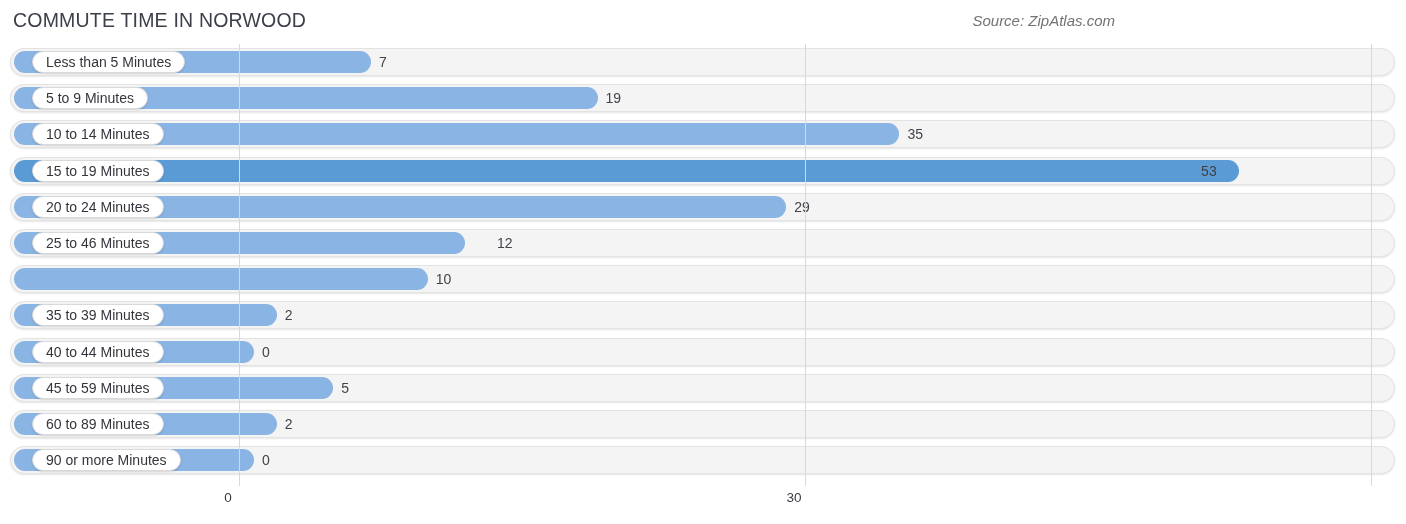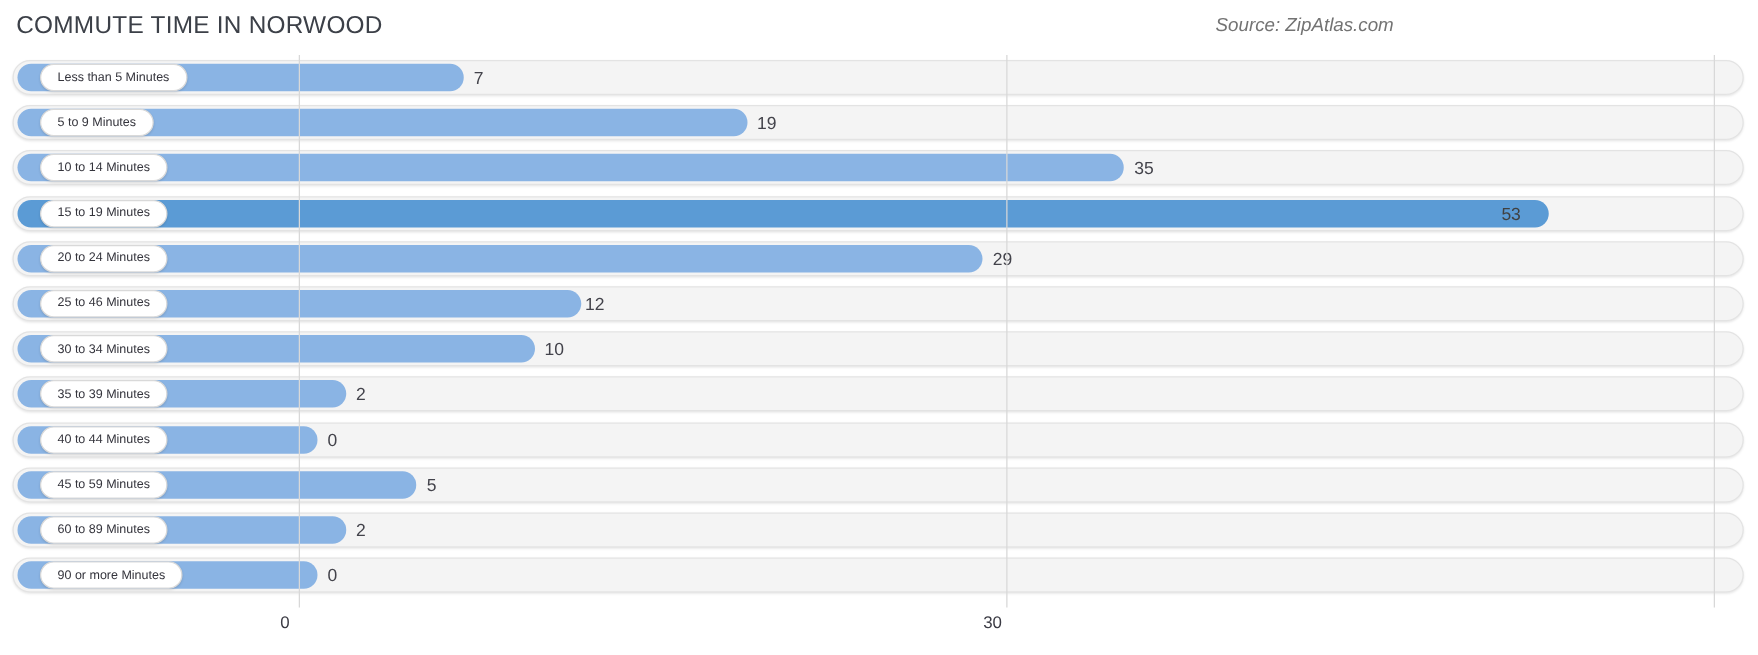--- a/index.html
+++ b/index.html
@@ -131,21 +131,21 @@
     position: absolute;
     left: 32px;
     top: 7px;
     height: 22px;
     display: flex;
     align-items: center;
     padding: 0 13px;
     background: #ffffff;
     border: 1px solid #d9d9d9;
     border-radius: 12px;
-    font-size: 10px;
+    font-size: 14px;
     color: #34343c;
     white-space: nowrap;
     box-shadow: 0 1px 2px rgba(0,0,0,0.13);
     z-index: 5;
   }
 
   
   .axis {
     position: absolute;
     left: 0;
@@ -200,28 +200,27 @@
         </div>
         <div class="row">
           <div class="track"></div>
           <div class="bar" style="width: 772.23px;"></div>
           <div class="bar-value" style="left: 794.23px;">29</div>
           <div class="label-pill">20 to 24 Minutes</div>
         </div>
         <div class="row">
           <div class="track"></div>
           <div class="bar" style="width: 451.44px;"></div>
-          <div class="bar-value" style="left: 468px;">12</div>
+          <div class="bar-value" style="left: 497px;">12</div>
           <div class="label-pill">25 to 46 Minutes</div>
         </div>
         <div class="row">
           <div class="track"></div>
           <div class="bar" style="width: 413.7px;"></div>
           <div class="bar-value" style="left: 435.7px;">10</div>
-          <div class="label-pill">30 to 34 Minutes</div>
         </div>
         <div class="row">
           <div class="track"></div>
           <div class="bar" style="width: 262.74px;"></div>
           <div class="bar-value" style="left: 284.74px;">2</div>
           <div class="label-pill">35 to 39 Minutes</div>
         </div>
         <div class="row">
           <div class="track"></div>
           <div class="bar" style="width: 240px;"></div>

